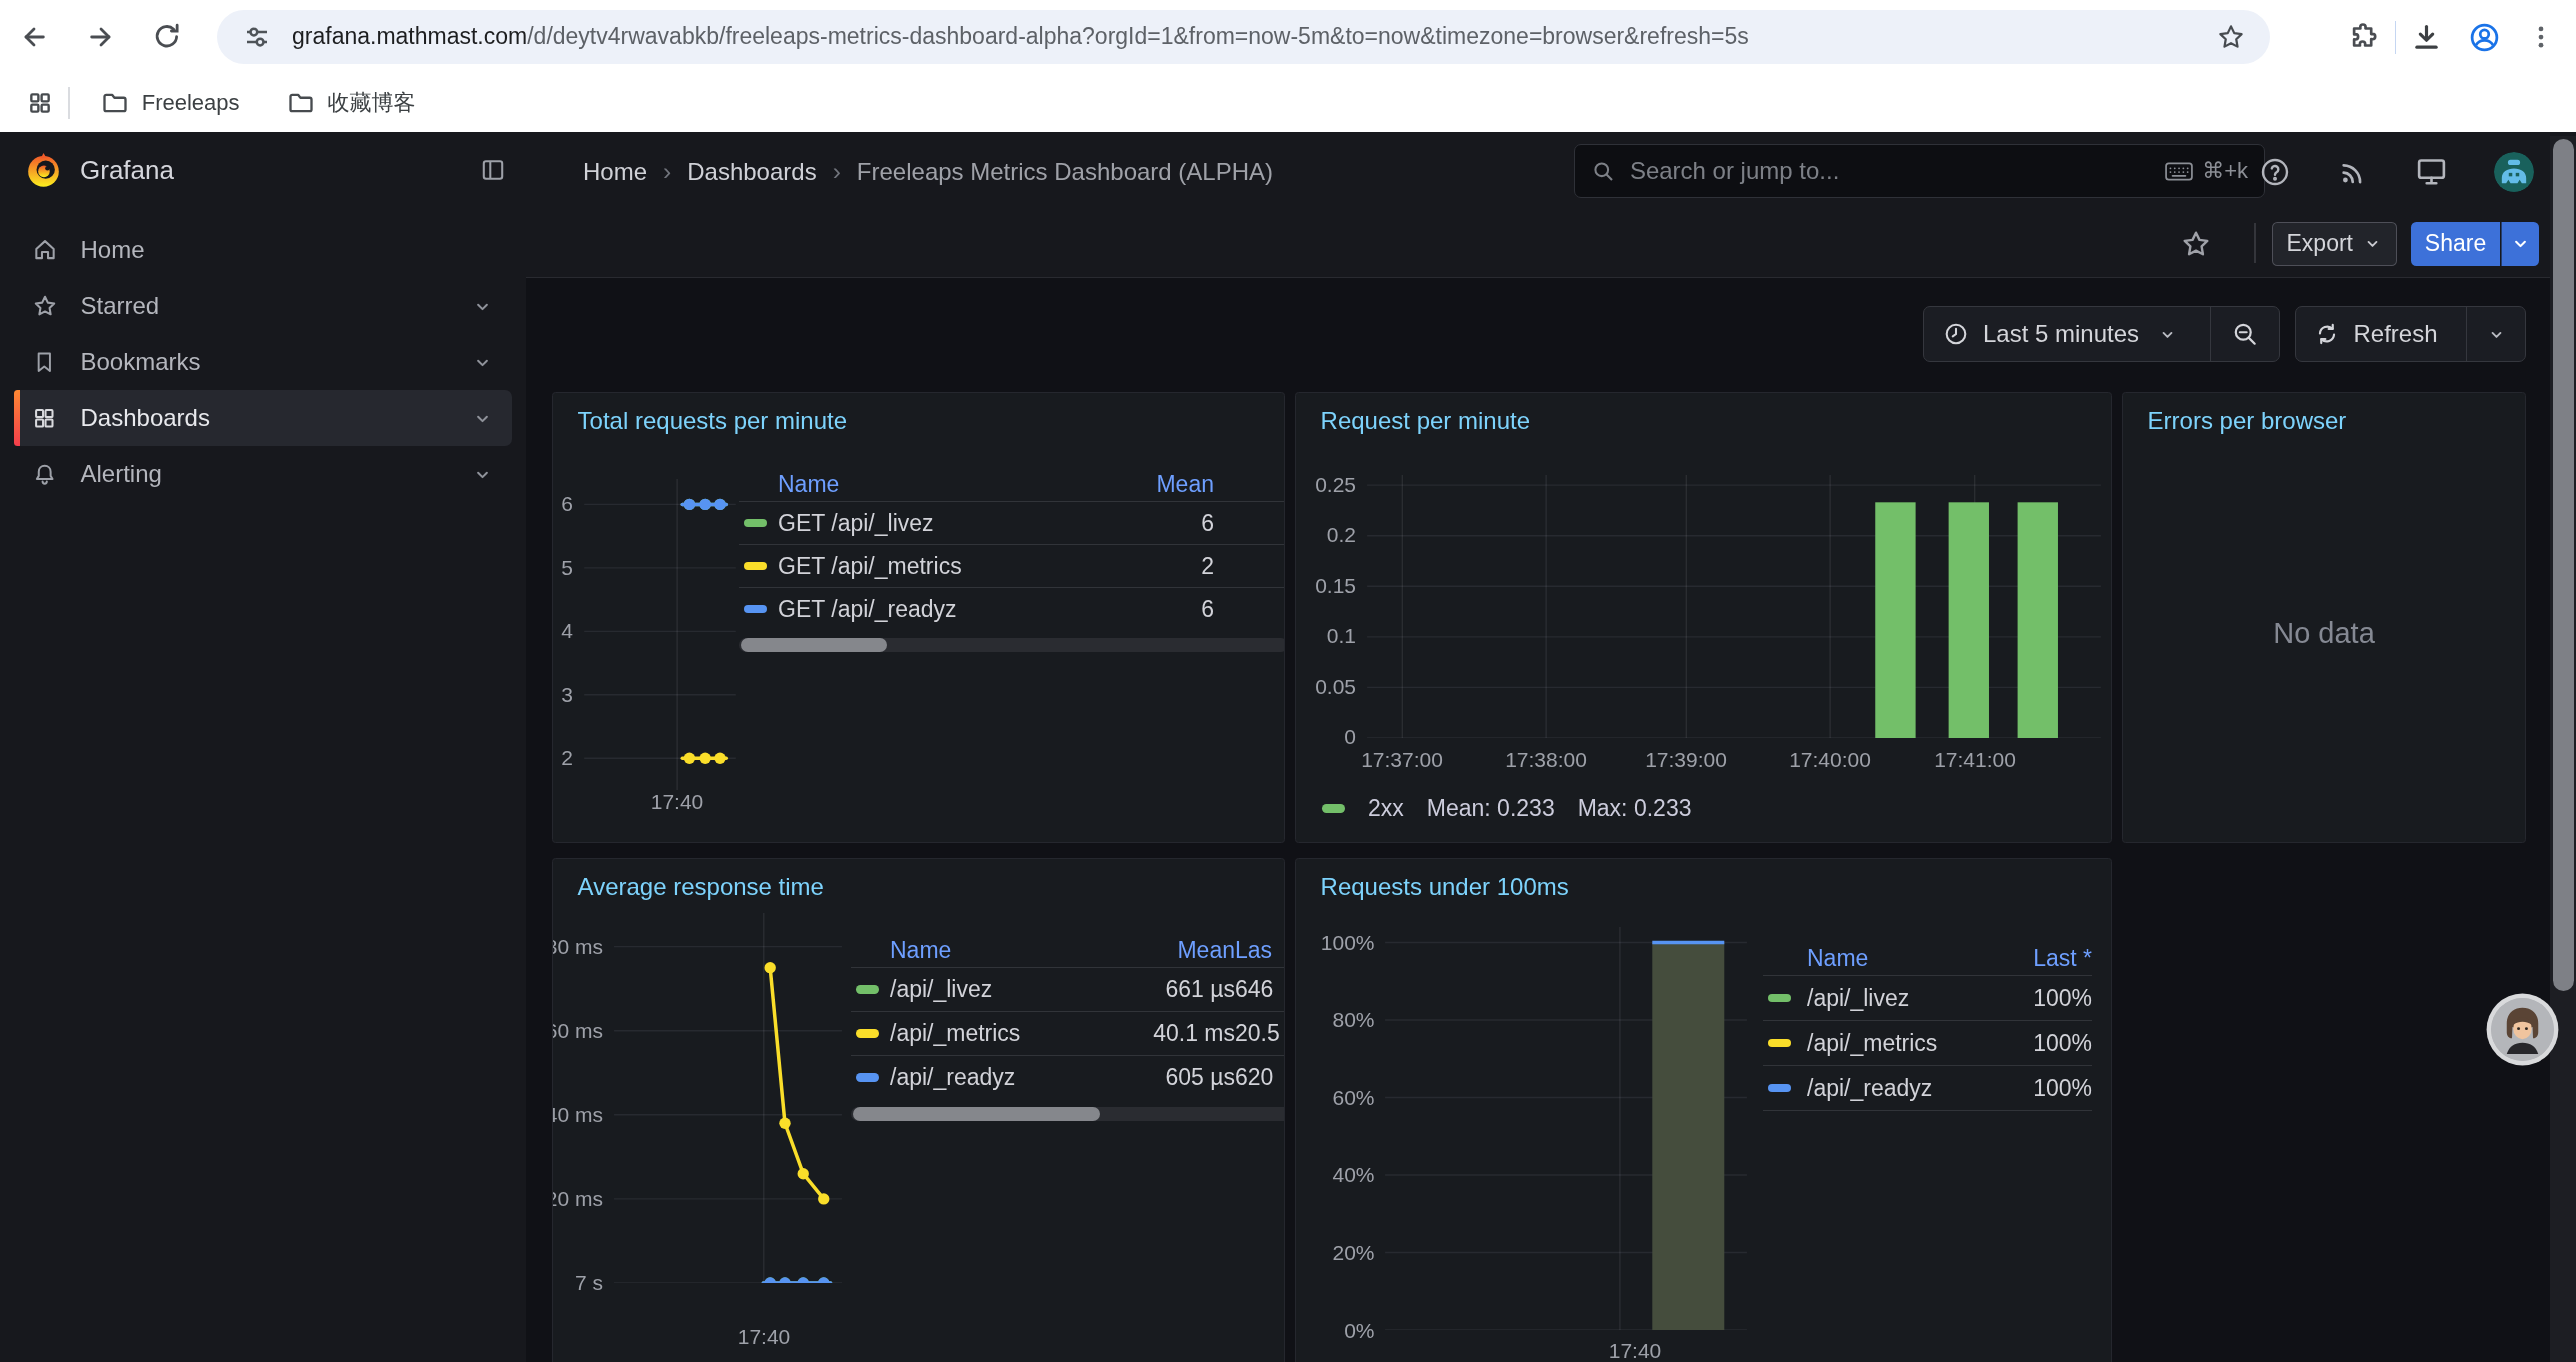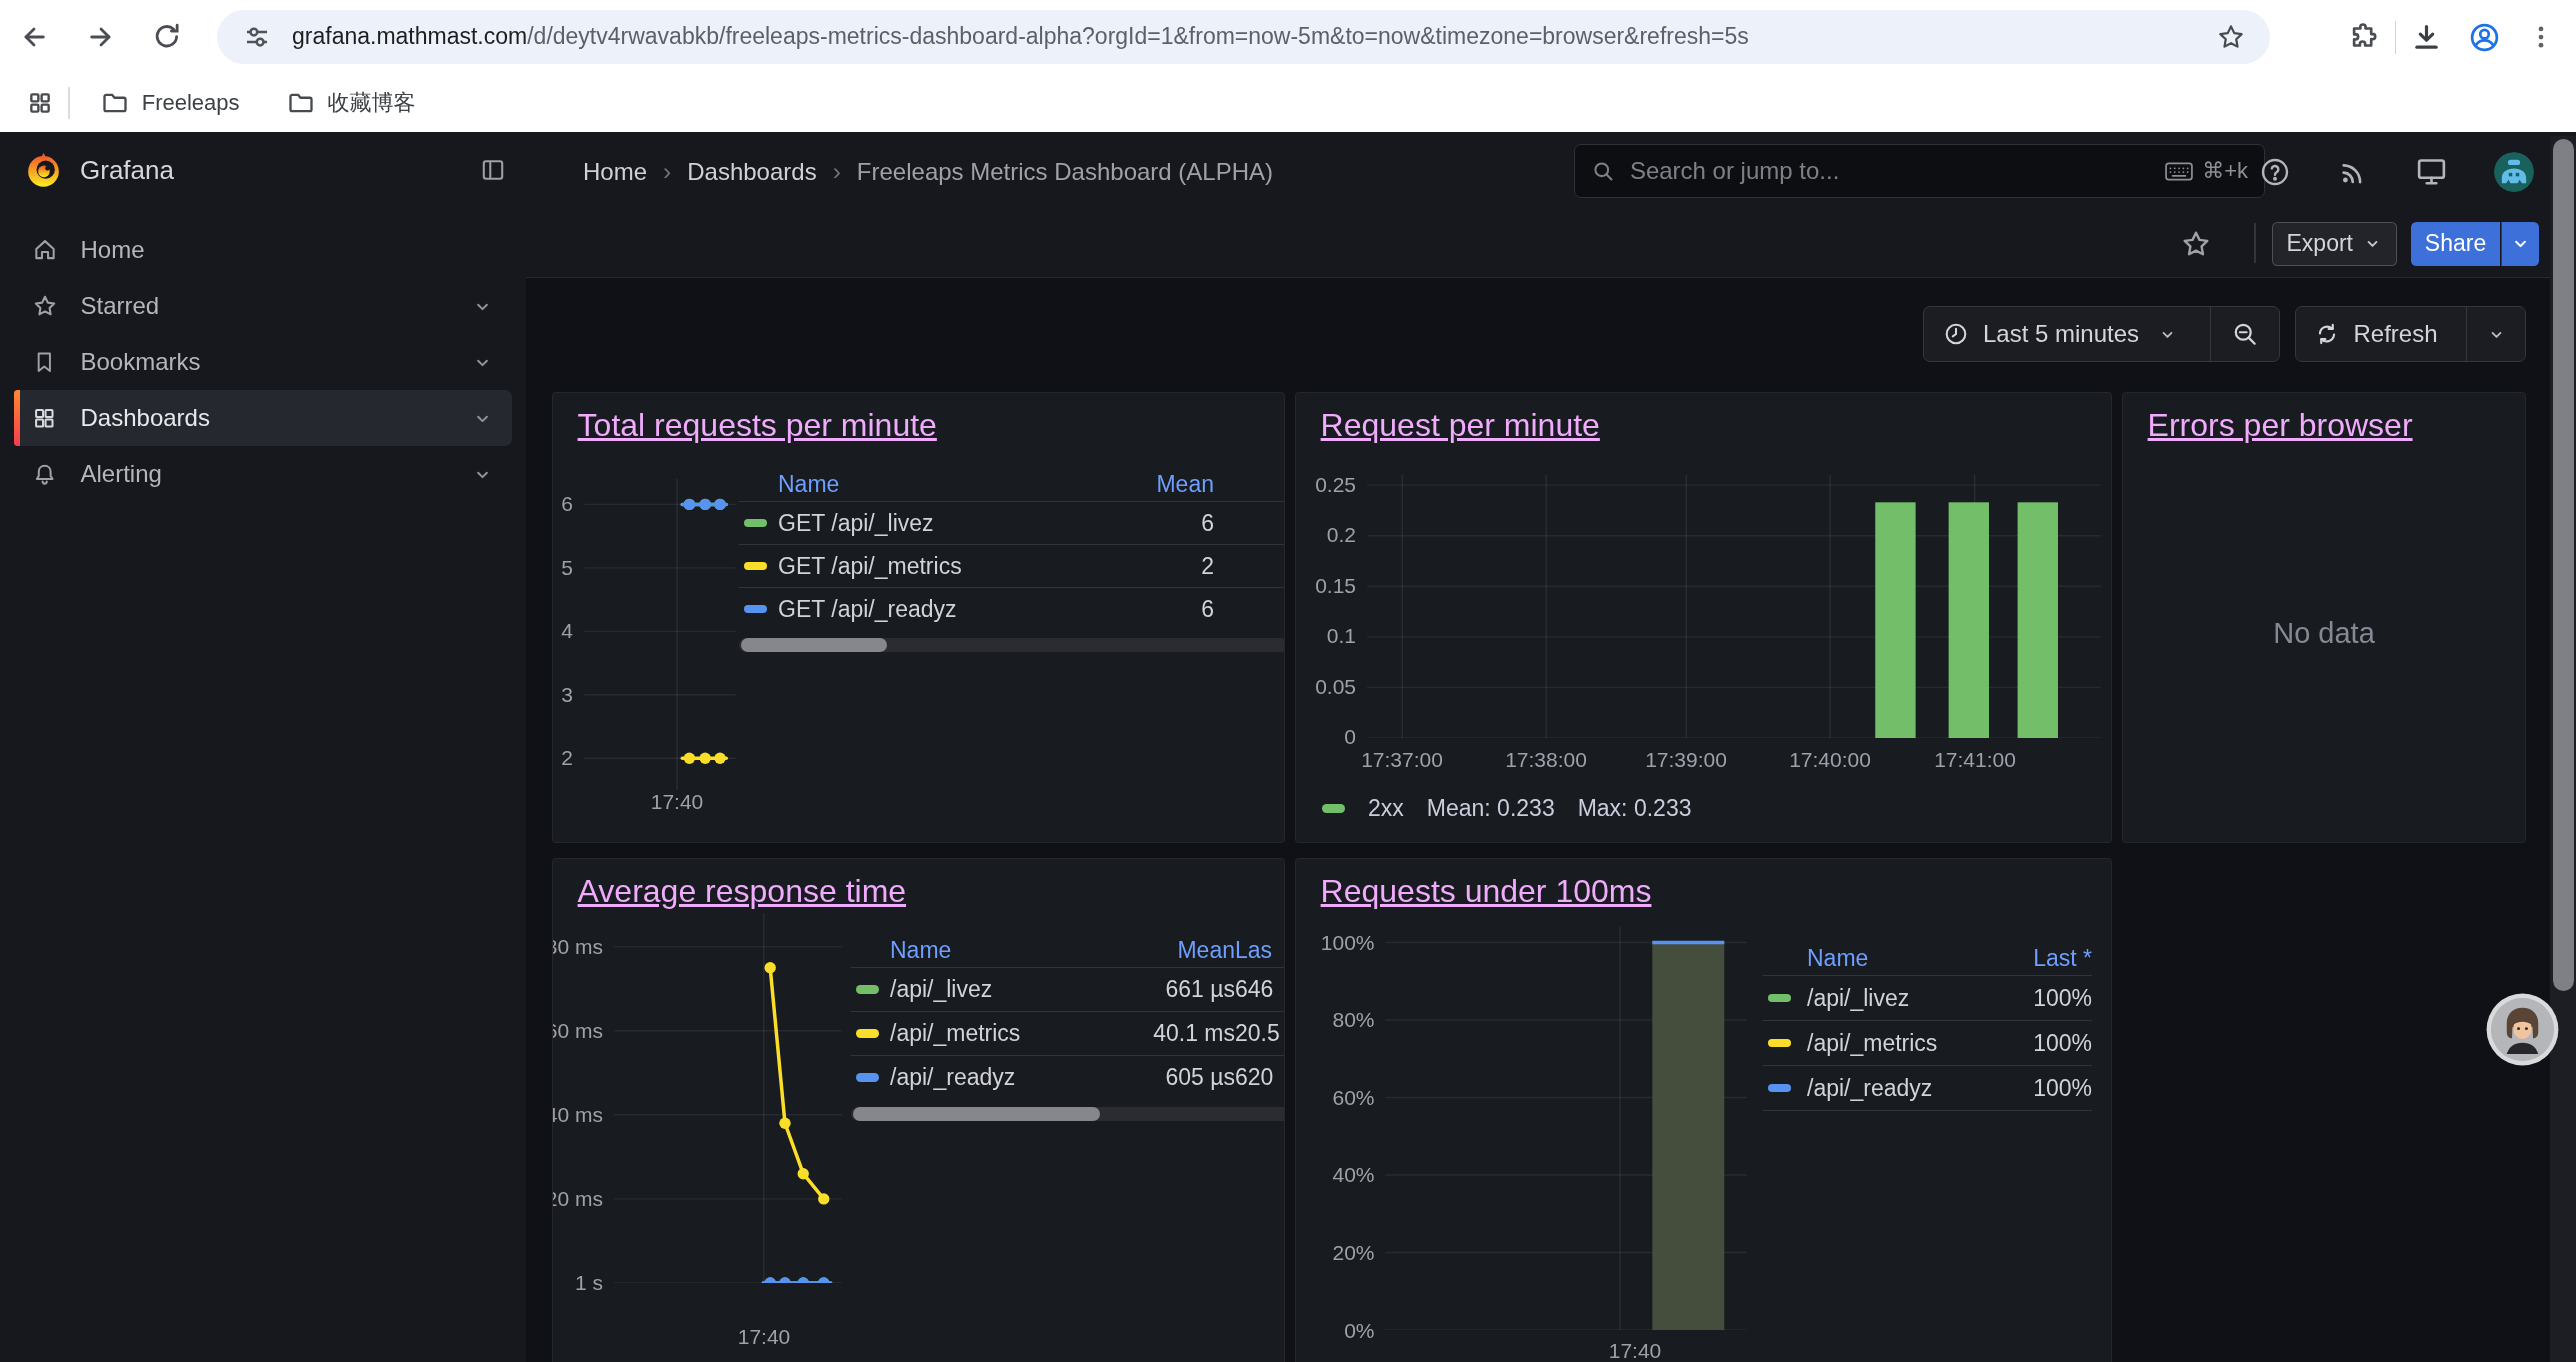--- a/index.html
+++ b/index.html
@@ -60,21 +60,21 @@
   .btn-share{position:absolute;left:1885px;top:10.5px;width:89px;height:44px;background:#3d71d9;border-radius:5.3px 0 0 5.3px;
     color:#fff;font-size:23px;font-weight:500;display:flex;align-items:center;justify-content:center;}
   .btn-share-chev{position:absolute;left:1975px;top:10.5px;width:37px;height:44px;background:#3d71d9;border-radius:0 5.3px 5.3px 0;
     border-left:0.9px solid rgba(17,18,23,0.55);color:#fff;display:flex;align-items:center;justify-content:center;}
   .timegroup{position:absolute;top:95px;height:56px;border:0.9px solid #35373e;background:#1b1d23;border-radius:7px;
     display:flex;align-items:center;color:#d4d5da;font-size:24px;box-sizing:border-box;}
   .tg1{left:1397px;width:357px;} .tg2{left:1769px;width:231px;}
   .tgsep{width:0.9px;height:100%;background:#35373e;}
   
   .panel{position:absolute;background:#181b1f;border:0.9px solid #25272e;border-radius:3.5px;overflow:hidden;}
-  .panel-title{position:absolute;top:14px;left:24.6px;font-size:32px;font-weight:500;color:#f0abfc;text-decoration:underline;}
+  .panel-title{position:absolute;top:14px;left:24.6px;font-size:24px;font-weight:500;color:#7dd3fc;}
   .chart-mount{position:absolute;}
   .ylabel{position:absolute;width:96px;text-align:right;font-size:21px;color:#9ea1a9;line-height:26px;}
   .xlabel{position:absolute;width:158px;text-align:center;font-size:21px;color:#9ea1a9;line-height:26px;}
   .no-data{position:absolute;left:0;right:0;top:224px;text-align:center;font-size:29px;color:#858993;}
   .legend{position:absolute;font-size:23px;color:#d2d3d9;}
   .lhead,.lrow{display:grid;align-items:center;}
   .lhead{height:33px;color:#6E9FFF;font-weight:500;}
   .lrow{border-top:0.9px solid rgba(204,204,220,0.14);}
   .lrow:last-of-type{border-bottom:0.9px solid rgba(204,204,220,0.14);}
   .cell-r{text-align:right;} .cell-clip{white-space:nowrap;overflow:hidden;}
@@ -519,21 +519,21 @@
               <circle cx="178.10000000000002" cy="422" r="6.5" fill="#5794F2"></circle>
               <circle cx="195" cy="422" r="6.5" fill="#5794F2"></circle>
               <circle cx="215.79999999999998" cy="422" r="6.5" fill="#5794F2"></circle>
               <circle cx="239.20000000000002" cy="422" r="6.5" fill="#5794F2"></circle>
             </svg>
           </div>
       <div class="ylabel" style="left: -46px; top: 75px;">80 ms</div>
           <div class="ylabel" style="left: -46px; top: 159px;">60 ms</div>
           <div class="ylabel" style="left: -46px; top: 243px;">40 ms</div>
           <div class="ylabel" style="left: -46px; top: 327px;">20 ms</div>
-          <div class="ylabel" style="left: -46px; top: 411px;">1 s</div>
+          <div class="ylabel" style="left: -46px; top: 411px;">7 s</div>
           <div class="xlabel" style="left: 132px; top: 465px;">17:40</div>
           <div class="legend" style="left: 298px; top: 75px; width: 444px;">
             <div class="lhead" style="grid-template-columns: 39px 1fr 96px 60px;">
               <div></div>
               <div>Name</div>
               <div class="cell-r">Mean</div>
               <div class="cell-clip">Las</div>
             </div>
             <div class="lrow" style="grid-template-columns: 39px 1fr 96px 60px; height: 43px;">
               <div>

